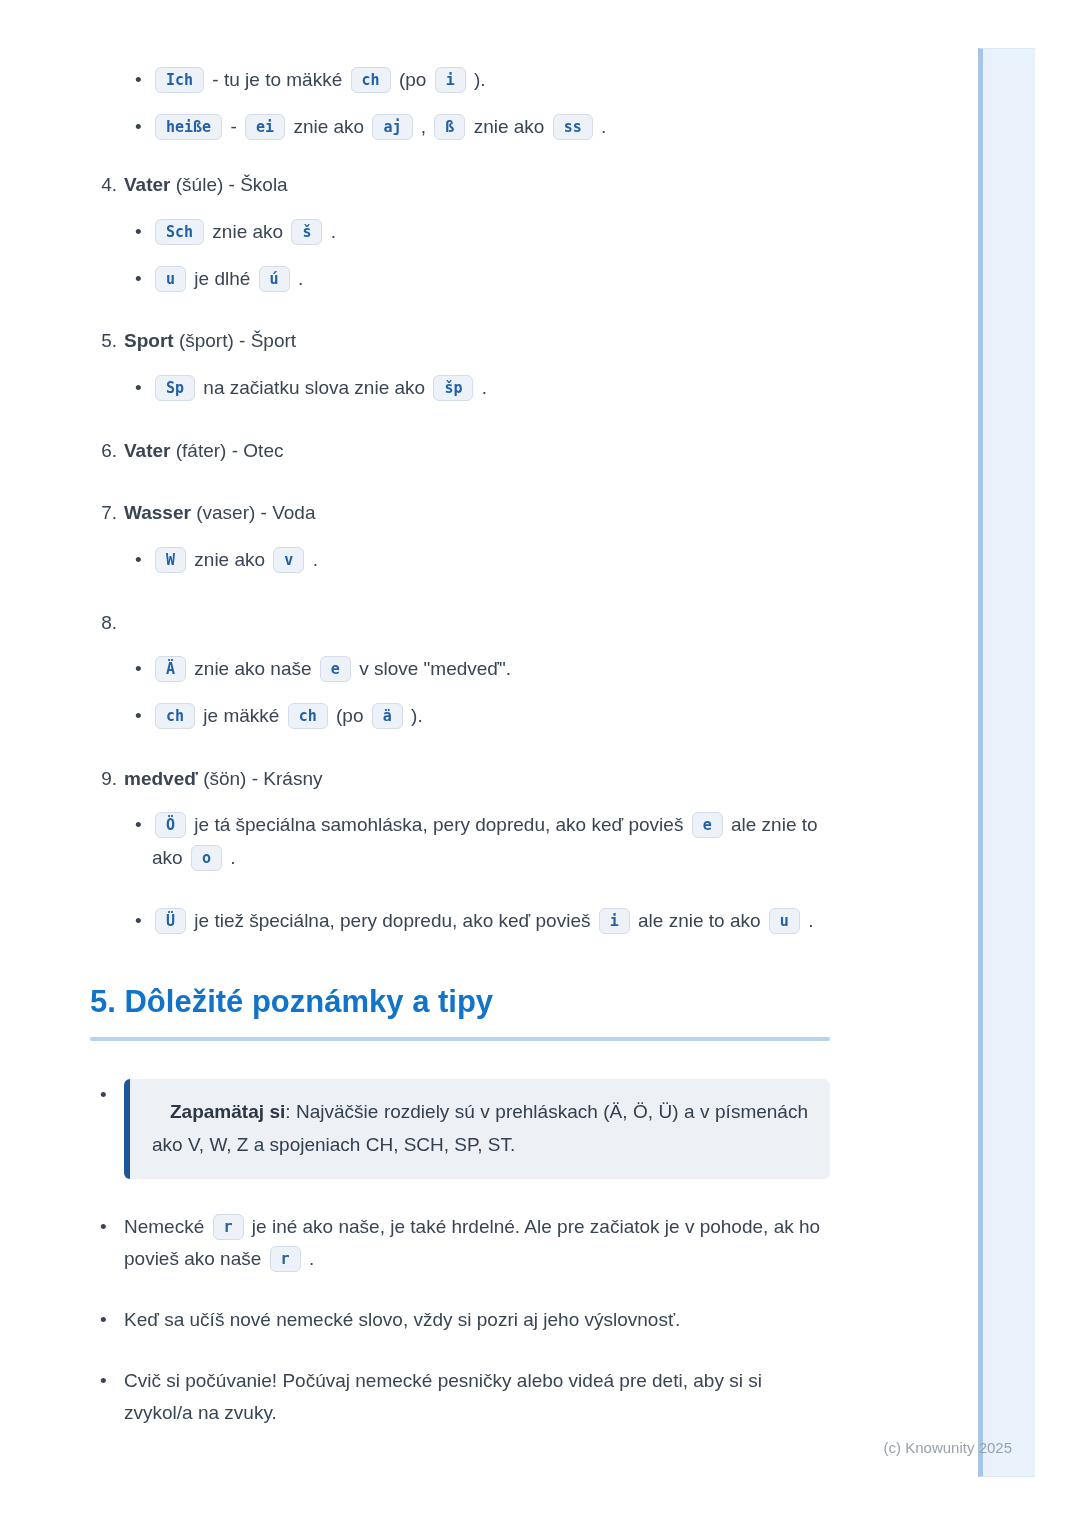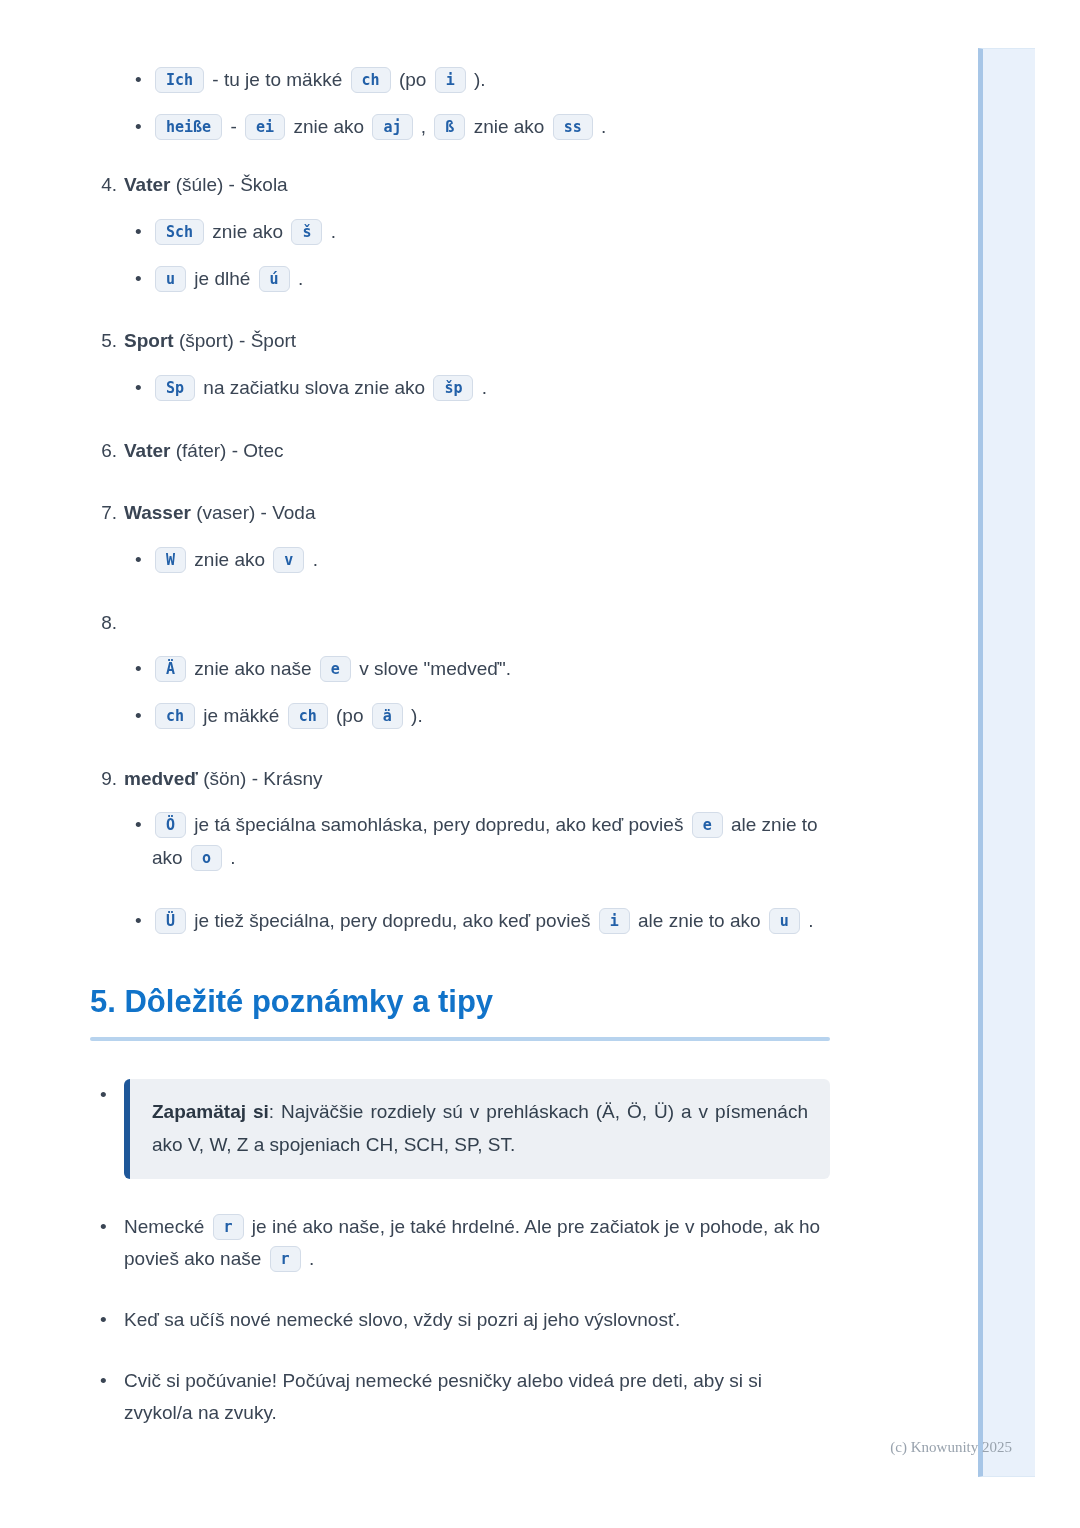--- a/index.html
+++ b/index.html
@@ -39,29 +39,29 @@
   .rule{height:4px;background:var(--rule);border:none;margin:0 0 38px 0;border-radius:2px;}
   ul.tips{list-style:none;margin:0;padding:0;}
   ul.tips>li{position:relative;padding-left:34px;margin:0 0 28px 0;}
   ul.tips>li::before{content:"•";position:absolute;left:10px;top:0;color:var(--text);}
   li.callout-li{margin-bottom:32px !important;}
   li.callout-li::before{top:26px;}
   .callout{
     background:var(--callout-bg);border-left:6px solid var(--callout-border);
     border-radius:6px;padding:17px 22px;text-align:justify;color:#33404e;
   }
-  .callout b{color:#2b3744;}
+  .callout b{color:#2b3744;margin-left:18px;}
   .scroll-track{
     position:absolute;top:48px;right:45px;width:57px;height:1429px;
     background:var(--sidebar-bg);border-left:5px solid var(--sidebar-line);
     border-top:1px solid #dce9f6;border-bottom:1px solid #dce9f6;z-index:1;
   }
   .copyright{
     position:absolute;top:1437px;right:68px;z-index:2;
-    font-size:15px;color:var(--muted);line-height:1.4;font-family:Liberation Serif, serif;
+    font-size:15px;color:var(--muted);line-height:1.4;
   }
 </style>
 </head>
 <body>
 
 <div class="scroll-track"></div>
 
 <div class="content">
 
   <ul class="sub" id="intro-list">

